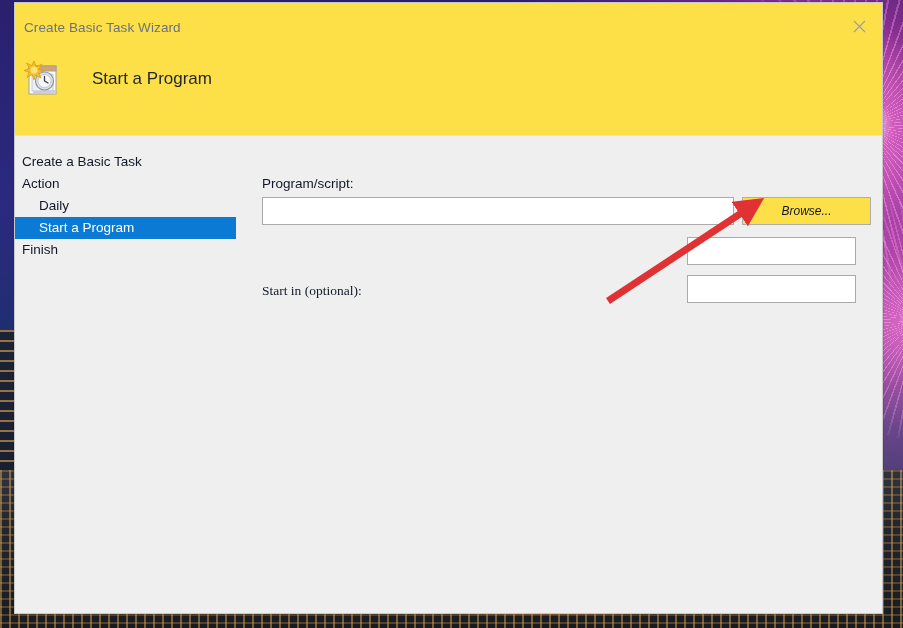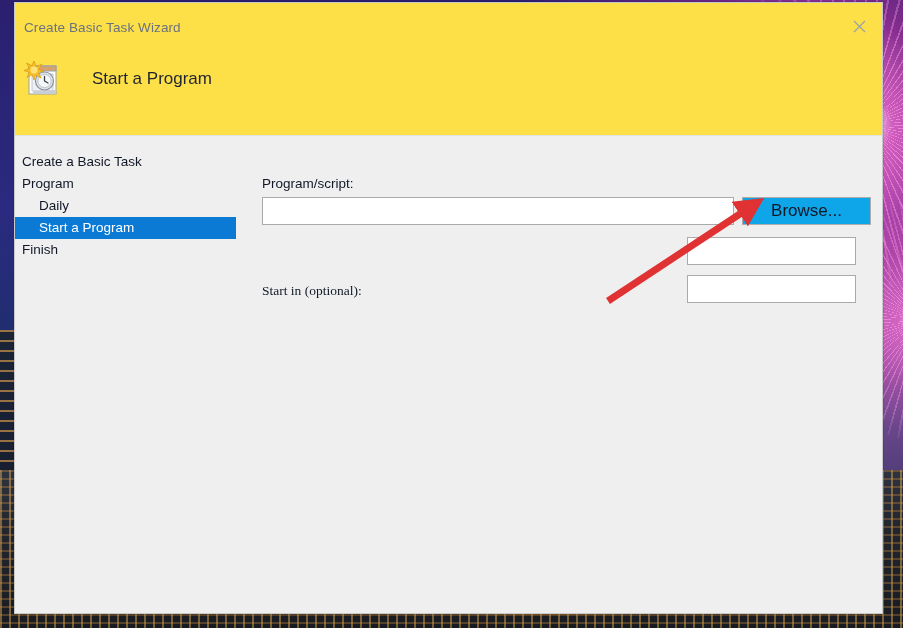--- a/index.html
+++ b/index.html
@@ -110,23 +110,23 @@
   .form { position: absolute; left: 0; top: 136px; width: 100%; height: 430px; }
   .lbl {
     position: absolute; font-size: 13.5px; color: #111827; white-space: nowrap;
   }
   .txt {
     position: absolute; background: #ffffff; border: 1px solid #aaaaaa;
     font-family: "Liberation Sans", sans-serif; font-size: 13px; color: #111827;
     padding: 0 4px; outline: none;
   }
   .btn {
-    position: absolute; background: #0ea5e9; border: 1px solid #adadad;
-    font-family: "Liberation Sans", sans-serif; font-size: 17px; color: #111827;
-    cursor: default; text-align: center; line-height: 1;
+    position: absolute; background: #fde047; border: 1px solid #adadad;
+    font-family: "Liberation Sans", sans-serif; font-size: 12px; color: #111827;
+    cursor: default; text-align: center; line-height: 1; font-style: italic;
   }
 
   
   .footer { position: absolute; left: 0; bottom: 0; width: 100%; height: 46px; }
 
   
   #arrow-layer {
     position: absolute; left: 0; top: 0; width: 903px; height: 628px;
     z-index: 30; pointer-events: none;
   }
@@ -177,21 +177,21 @@
         </svg>
       </div>
       <div class="header-title">Start a Program</div>
     </div>
   </div>
 
   <div class="divider"></div>
 
   <div class="sidebar">
     <div class="nav-item">Create a Basic Task</div>
-    <div class="nav-item">Program</div>
+    <div class="nav-item">Action</div>
     <div class="nav-item indent">Daily</div>
     <div class="nav-item indent selected" style="background: rgb(11, 122, 212);">Start a Program</div>
     <div class="nav-item">Finish</div>
   </div>
 
   <div class="form">
     <div class="lbl" style="left:247px; top:37px;text-align:right;">Program/script:</div>
 
     <input class="txt" style="left: 247px; top: 58px; width: 472px; height: 28px;" value="" placeholder="">
 

